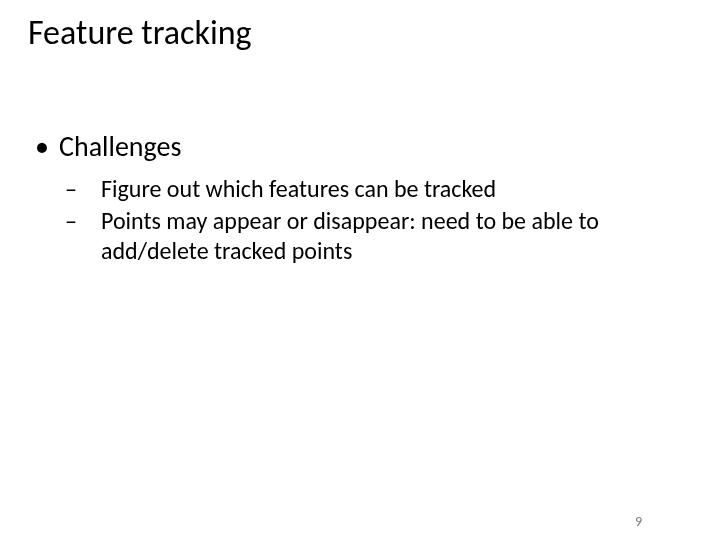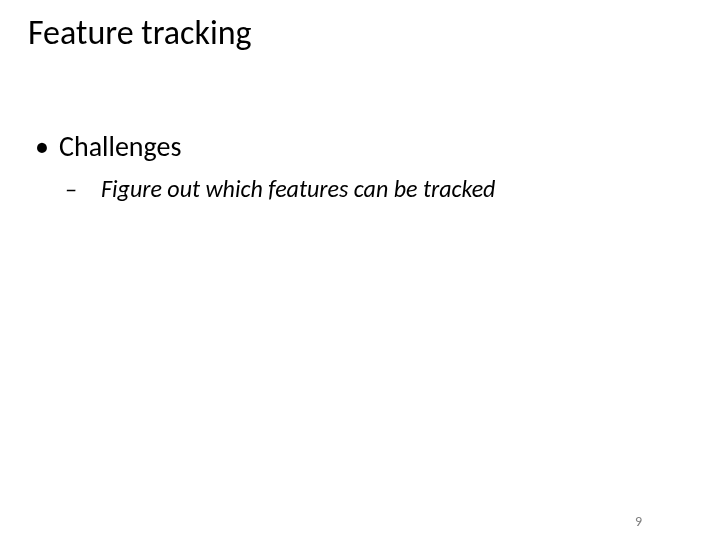--- a/index.html
+++ b/index.html
@@ -38,21 +38,20 @@
     line-height: 1.2;
     margin-bottom: 10px;
   }
   .lvl1 .bullet {
     display: inline-block;
     width: 24px;
     vertical-align: top;
   }
   .lvl2-group {
     margin-left: 48px;
-    font-style: italic;
   }
   .lvl2 {
     font-size: 24px;
     line-height: 1.25;
     text-indent: -18px;
     padding-left: 18px;
     margin-bottom: 2px;
   }
   .lvl2 .dash {
     display: inline-block;
@@ -72,17 +71,18 @@
 <div class="slide">
 
   <div class="title">Feature tracking</div>
 
   <div class="body">
     <div class="lvl1">
       <span class="bullet">•</span><span>Challenges</span>
     </div>
     <div class="lvl2-group">
       <div class="lvl2"><span class="dash">–</span><span>Figure out which features can be tracked</span></div>
+      <div class="lvl2"><span class="dash">–</span><span>Points may appear or disappear: need to be able to add/delete tracked points</span></div>
     </div>
   </div>
 
   <div class="pagenum">9</div>
 </div>
 
 </body></html>

